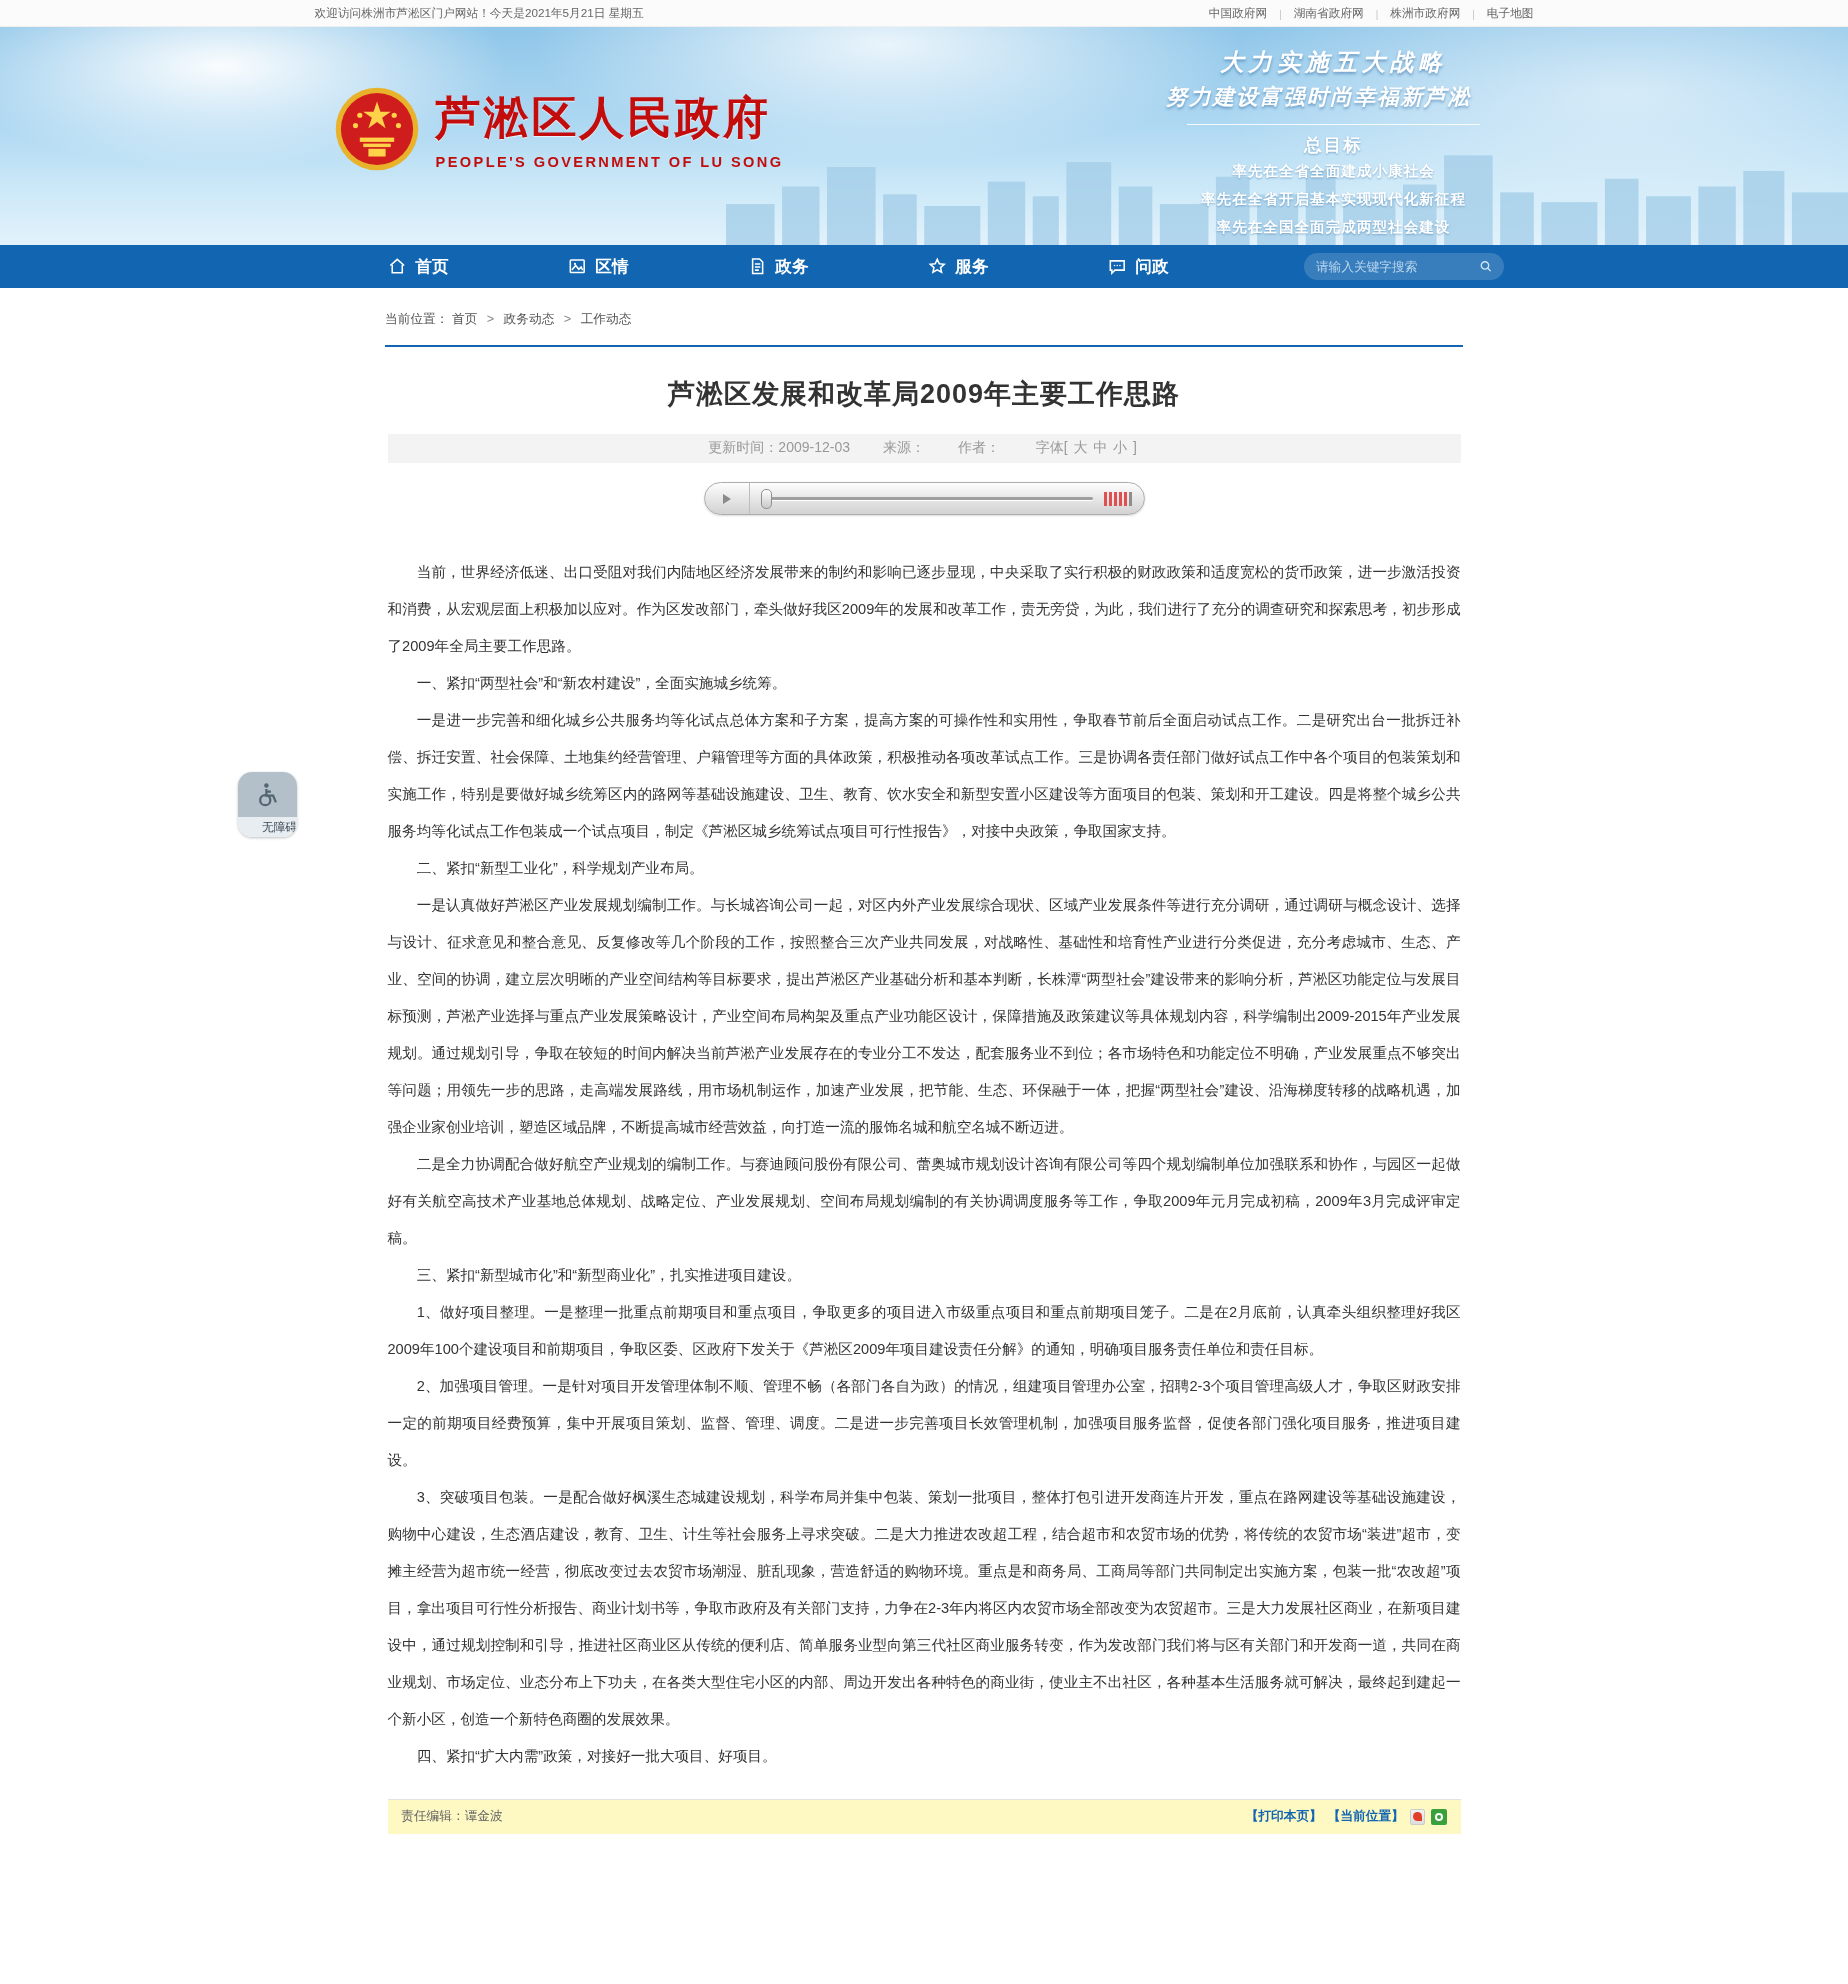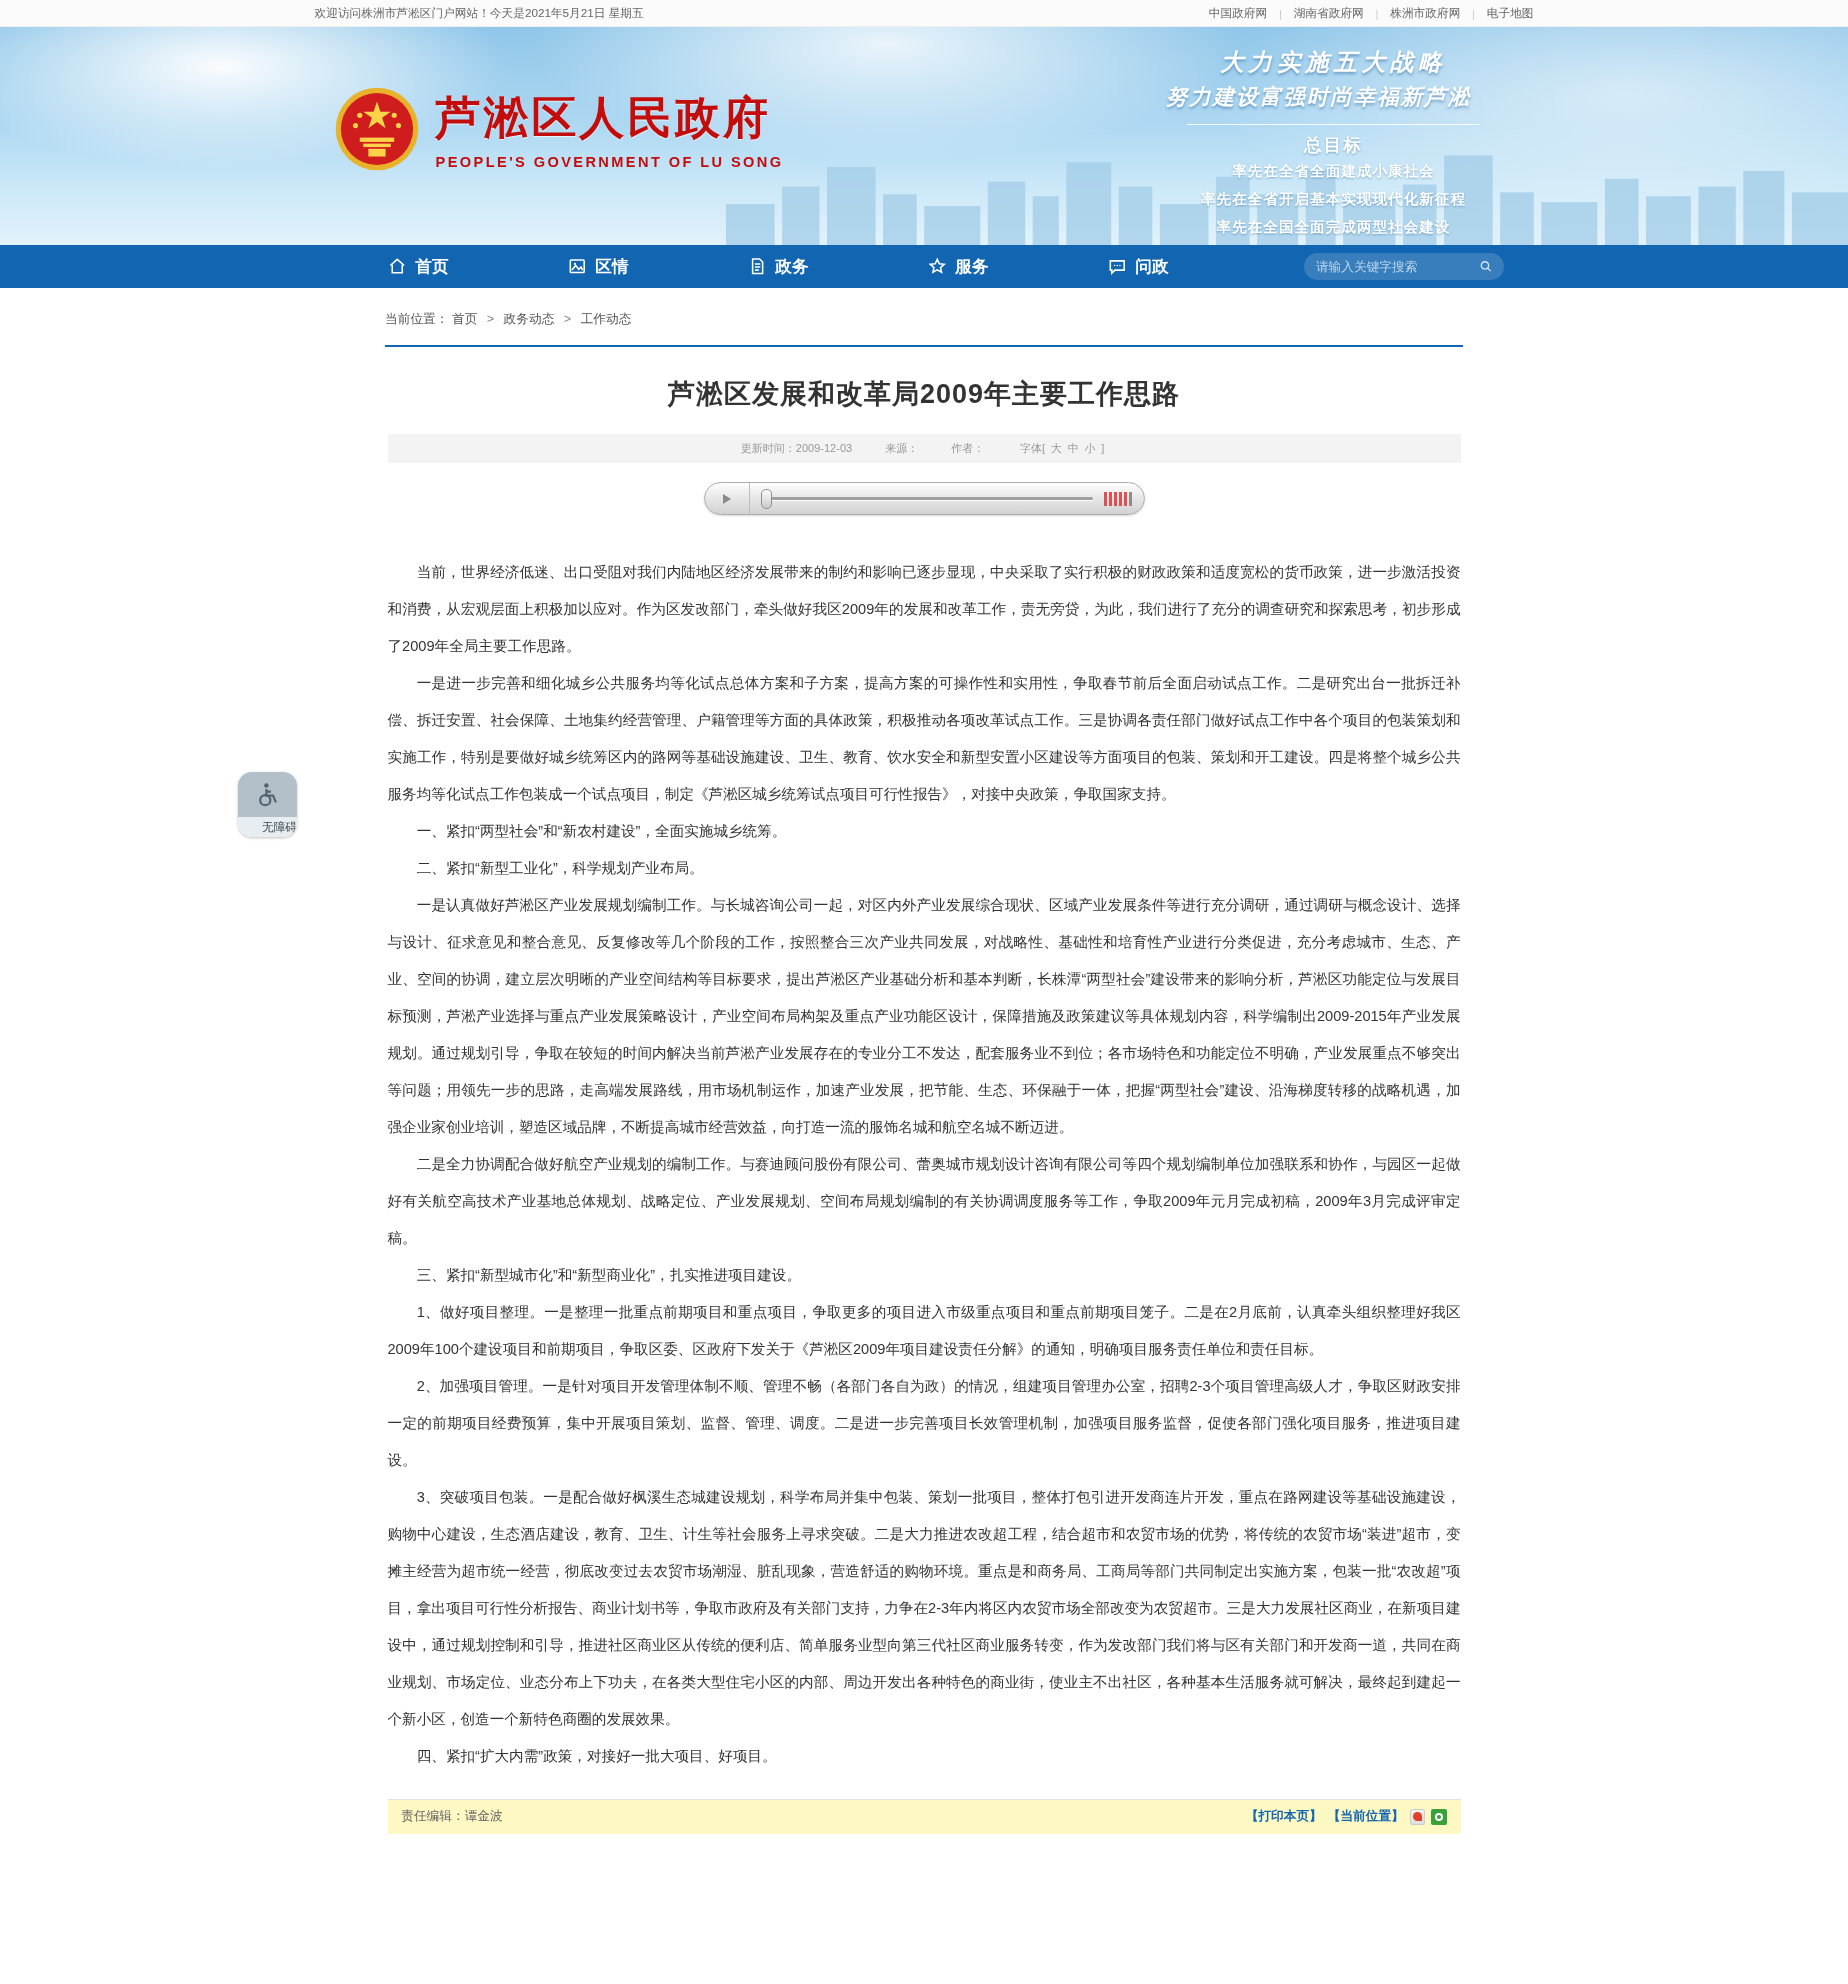--- a/index.html
+++ b/index.html
@@ -51,21 +51,21 @@
 
   
   .crumb-wrap { width:1078px; margin:0 auto; padding-top:23.4px; }
   .crumb { font-size:12.7px; color:#555; padding-bottom:17px; border-bottom:2.9px solid #1266b1; }
   .crumb a { color:#555; text-decoration:none; cursor:pointer; }
   .crumb .sep { margin:0 5.9px; color:#888; }
 
   
   .article { width:1073px; margin:0 auto; }
   .art-title { text-align:center; font-size:27px; font-weight:bold; color:#333; margin-top:29px; letter-spacing:1px; }
-  .meta-bar { margin-top:21.5px; height:29px; background:#f3f3f3; display:flex; align-items:center; justify-content:center; gap:33px; font-size:11px; color:#999; }
+  .meta-bar { margin-top:21.5px; height:29px; background:#f3f3f3; display:flex; align-items:center; justify-content:center; gap:33px; font-size:14px; color:#999; }
   .meta-bar .fsz span { margin:0 2.9px; cursor:pointer; }
 
   .player { width:441px; height:33px; margin:19.5px auto 0; border:1px solid #adadad; border-radius:16.6px;
     background:linear-gradient(180deg,#fefefe 0%,#e9e9e9 45%,#d2d2d2 100%); display:flex; align-items:center; box-shadow:0 1px 2px rgba(0,0,0,.15); }
   .play-btn { width:45px; height:100%; border-right:1px solid #bdbdbd; display:flex; align-items:center; justify-content:center; cursor:pointer; }
   .play-tri { width:0; height:0; border-left:8.8px solid #8a8a8a; border-top:5.9px solid transparent; border-bottom:5.9px solid transparent; }
   .track-zone { flex:1; display:flex; align-items:center; padding:0 11.7px; gap:2px; }
   .track { position:relative; flex:1; height:2.9px; background:#9f9f9f; border-radius:2px; box-shadow:0 1px 0 #fff; }
   .thumb { position:absolute; left:0; top:-8.8px; width:10.7px; height:20.5px; border-radius:4.9px; background:linear-gradient(180deg,#fff,#c9c9c9); border:1px solid #8f8f8f; cursor:pointer; }
   .vol { display:flex; align-items:flex-end; gap:2px; margin-left:9.8px; }
@@ -251,22 +251,22 @@
           <i></i>
           <i></i>
           <i></i>
           <i class="off"></i>
         </span>
     </div>
   </div>
 
   <div class="body-text">
     <p>当前，世界经济低迷、出口受阻对我们内陆地区经济发展带来的制约和影响已逐步显现，中央采取了实行积极的财政政策和适度宽松的货币政策，进一步激活投资和消费，从宏观层面上积极加以应对。作为区发改部门，牵头做好我区2009年的发展和改革工作，责无旁贷，为此，我们进行了充分的调查研究和探索思考，初步形成了2009年全局主要工作思路。</p>
+    <p>一、紧扣“两型社会”和“新农村建设”，全面实施城乡统筹。</p>
     <p>一是进一步完善和细化城乡公共服务均等化试点总体方案和子方案，提高方案的可操作性和实用性，争取春节前后全面启动试点工作。二是研究出台一批拆迁补偿、拆迁安置、社会保障、土地集约经营管理、户籍管理等方面的具体政策，积极推动各项改革试点工作。三是协调各责任部门做好试点工作中各个项目的包装策划和实施工作，特别是要做好城乡统筹区内的路网等基础设施建设、卫生、教育、饮水安全和新型安置小区建设等方面项目的包装、策划和开工建设。四是将整个城乡公共服务均等化试点工作包装成一个试点项目，制定《芦淞区城乡统筹试点项目可行性报告》，对接中央政策，争取国家支持。</p>
-    <p>一、紧扣“两型社会”和“新农村建设”，全面实施城乡统筹。</p>
     <p>二、紧扣“新型工业化”，科学规划产业布局。</p>
     <p>一是认真做好芦淞区产业发展规划编制工作。与长城咨询公司一起，对区内外产业发展综合现状、区域产业发展条件等进行充分调研，通过调研与概念设计、选择与设计、征求意见和整合意见、反复修改等几个阶段的工作，按照整合三次产业共同发展，对战略性、基础性和培育性产业进行分类促进，充分考虑城市、生态、产业、空间的协调，建立层次明晰的产业空间结构等目标要求，提出芦淞区产业基础分析和基本判断，长株潭“两型社会”建设带来的影响分析，芦淞区功能定位与发展目标预测，芦淞产业选择与重点产业发展策略设计，产业空间布局构架及重点产业功能区设计，保障措施及政策建议等具体规划内容，科学编制出2009-2015年产业发展规划。通过规划引导，争取在较短的时间内解决当前芦淞产业发展存在的专业分工不发达，配套服务业不到位；各市场特色和功能定位不明确，产业发展重点不够突出等问题；用领先一步的思路，走高端发展路线，用市场机制运作，加速产业发展，把节能、生态、环保融于一体，把握“两型社会”建设、沿海梯度转移的战略机遇，加强企业家创业培训，塑造区域品牌，不断提高城市经营效益，向打造一流的服饰名城和航空名城不断迈进。</p>
     <p>二是全力协调配合做好航空产业规划的编制工作。与赛迪顾问股份有限公司、蕾奥城市规划设计咨询有限公司等四个规划编制单位加强联系和协作，与园区一起做好有关航空高技术产业基地总体规划、战略定位、产业发展规划、空间布局规划编制的有关协调调度服务等工作，争取2009年元月完成初稿，2009年3月完成评审定稿。</p>
     <p>三、紧扣“新型城市化”和“新型商业化”，扎实推进项目建设。</p>
     <p>1、做好项目整理。一是整理一批重点前期项目和重点项目，争取更多的项目进入市级重点项目和重点前期项目笼子。二是在2月底前，认真牵头组织整理好我区2009年100个建设项目和前期项目，争取区委、区政府下发关于《芦淞区2009年项目建设责任分解》的通知，明确项目服务责任单位和责任目标。</p>
     <p>2、加强项目管理。一是针对项目开发管理体制不顺、管理不畅（各部门各自为政）的情况，组建项目管理办公室，招聘2-3个项目管理高级人才，争取区财政安排一定的前期项目经费预算，集中开展项目策划、监督、管理、调度。二是进一步完善项目长效管理机制，加强项目服务监督，促使各部门强化项目服务，推进项目建设。</p>
     <p>3、突破项目包装。一是配合做好枫溪生态城建设规划，科学布局并集中包装、策划一批项目，整体打包引进开发商连片开发，重点在路网建设等基础设施建设，购物中心建设，生态酒店建设，教育、卫生、计生等社会服务上寻求突破。二是大力推进农改超工程，结合超市和农贸市场的优势，将传统的农贸市场“装进”超市，变摊主经营为超市统一经营，彻底改变过去农贸市场潮湿、脏乱现象，营造舒适的购物环境。重点是和商务局、工商局等部门共同制定出实施方案，包装一批“农改超”项目，拿出项目可行性分析报告、商业计划书等，争取市政府及有关部门支持，力争在2-3年内将区内农贸市场全部改变为农贸超市。三是大力发展社区商业，在新项目建设中，通过规划控制和引导，推进社区商业区从传统的便利店、简单服务业型向第三代社区商业服务转变，作为发改部门我们将与区有关部门和开发商一道，共同在商业规划、市场定位、业态分布上下功夫，在各类大型住宅小区的内部、周边开发出各种特色的商业街，使业主不出社区，各种基本生活服务就可解决，最终起到建起一个新小区，创造一个新特色商圈的发展效果。</p>
     <p>四、紧扣“扩大内需”政策，对接好一批大项目、好项目。</p>
   </div>
 

